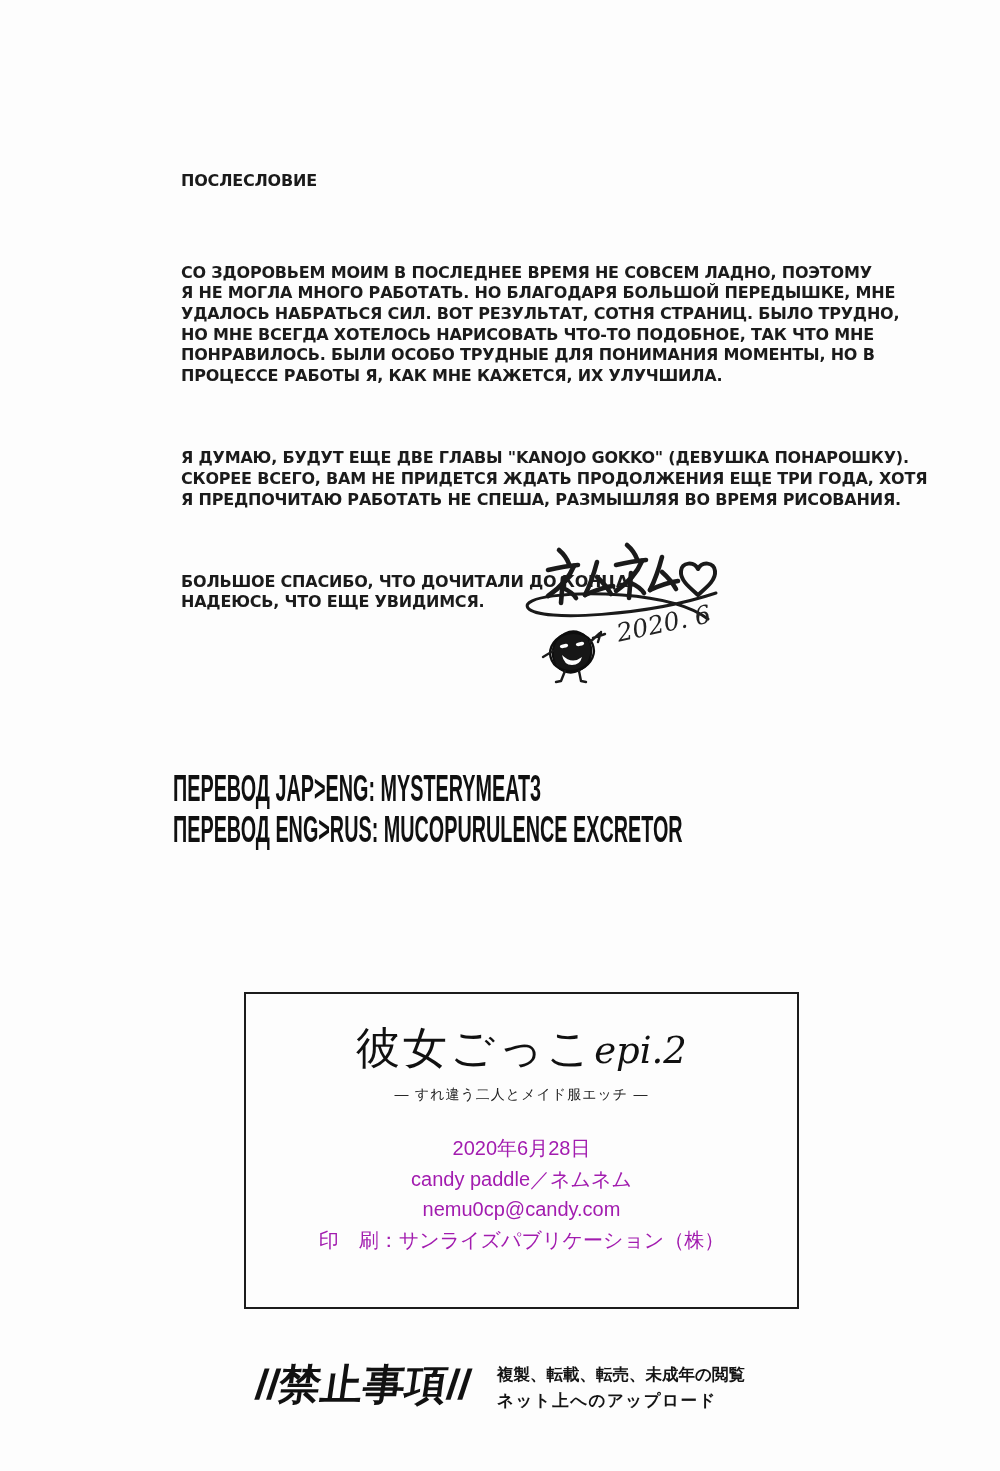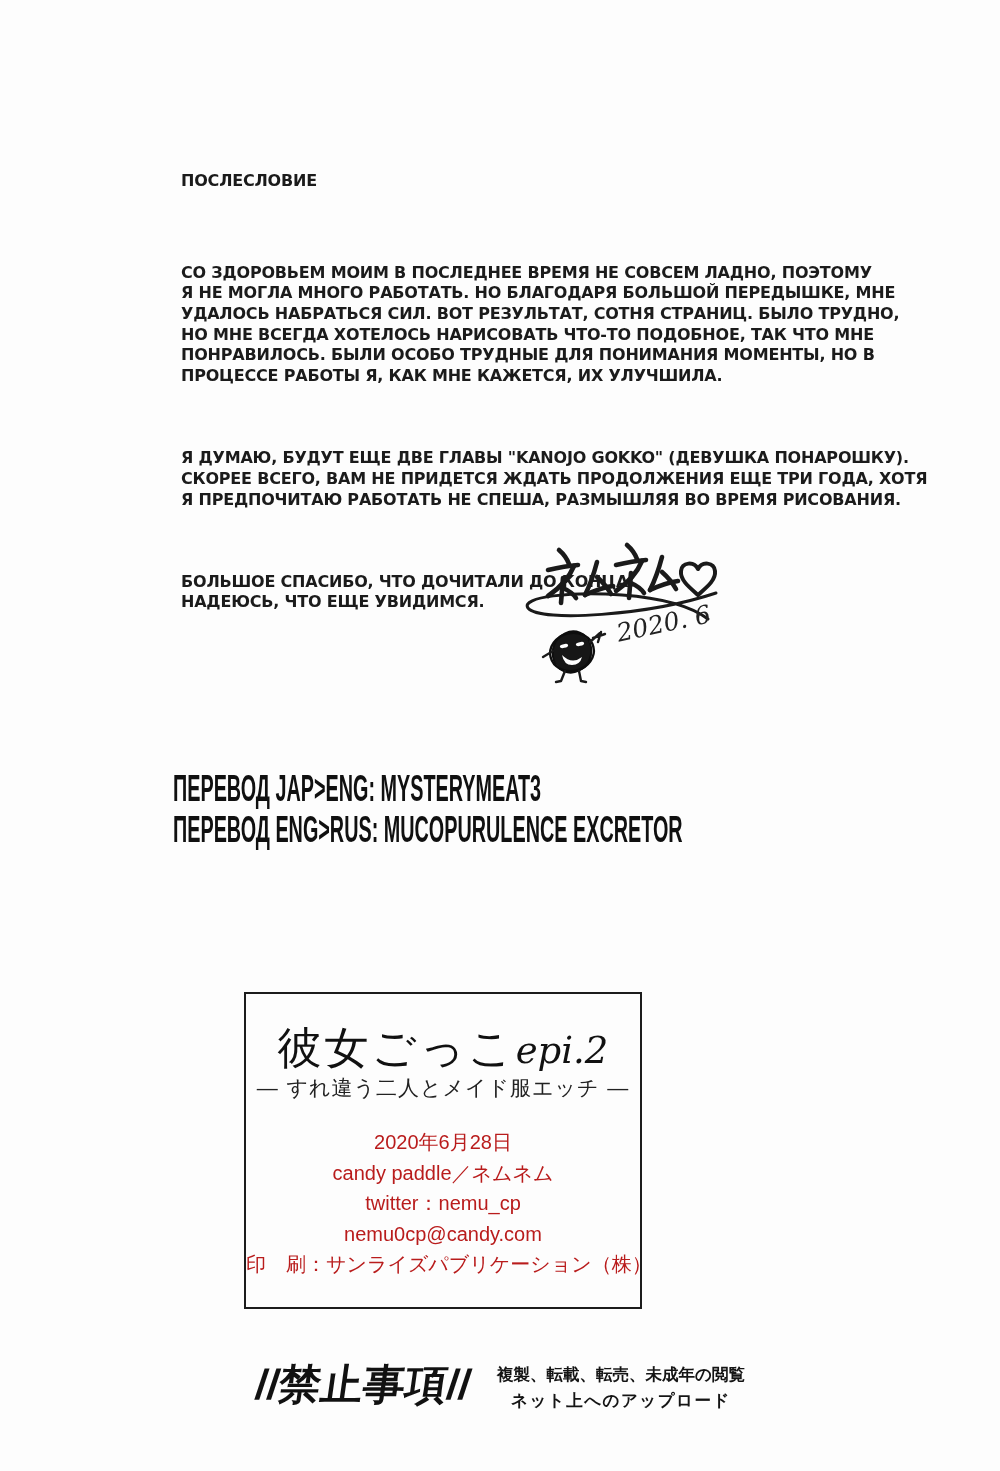--- a/index.html
+++ b/index.html
@@ -48,50 +48,51 @@
     font-size:36px; line-height:41px;
     white-space:pre;
     transform:scaleX(0.55);
     transform-origin:0 50%;
     color:#101010;
   }
 
   
   .colophon-box {
     position:absolute; left:244px; top:992px;
-    width:398px; height:317px;
+    width:555px; height:317px;
     border:2px solid #1c1c1c;
     text-align:center;
     box-sizing:border-box;
   }
   .c-title {
     margin-top:30px;
     font-family:"DejaVu Serif", serif;
     font-size:44px; line-height:48px;
     letter-spacing:3px;
     color:#111;
     white-space:pre;
   }
   .c-title .suffix {
     font-style:italic;
     font-size:37px;
     letter-spacing:0;
   }
   .c-subtitle {
+    margin-top:6px;
     font-family:"DejaVu Serif", serif;
-    font-size:21px; line-height:26px;
+    font-size:14px; line-height:26px;
     letter-spacing:1px;
     color:#222;
     white-space:pre;
   }
   .c-info {
     margin-top:26px;
     font-family:"Liberation Sans", sans-serif;
     font-size:20px; line-height:30.5px;
-    color:#b91c1c;
+    color:#a21caf;
   }
   .c-info div { white-space:pre; }
 
   
   .prohibition-title {
     position:absolute; left:256px; top:1360px;
     font-family:"Liberation Sans", sans-serif;
     font-weight:bold;
     font-size:42px; line-height:50px;
     transform:skewX(-8deg);
@@ -99,21 +100,21 @@
     white-space:pre;
   }
   .prohibition-lines {
     position:absolute; left:497px; top:1362px;
     font-family:"Liberation Sans", sans-serif;
     font-weight:bold;
     font-size:16.5px; line-height:24px;
     color:#141414;
   }
   .prohibition-lines .l2 { letter-spacing:1.5px; margin-top:2px; }
-  .prohibition-lines div { white-space:pre;text-align:center; }
+  .prohibition-lines div { white-space:pre; }
 </style>
 </head>
 <body>
 
 <div class="page">
 
   <div class="afterword">
     <div class="heading">ПОСЛЕСЛОВИЕ</div>
     <p>СО ЗДОРОВЬЕМ МОИМ В ПОСЛЕДНЕЕ ВРЕМЯ НЕ СОВСЕМ ЛАДНО, ПОЭТОМУ
 Я НЕ МОГЛА МНОГО РАБОТАТЬ. НО БЛАГОДАРЯ БОЛЬШОЙ ПЕРЕДЫШКЕ, МНЕ
@@ -187,21 +188,20 @@
     <div class="line">ПЕРЕВОД JAP&gt;ENG: MYSTERYMEAT3</div>
     <div class="line">ПЕРЕВОД ENG&gt;RUS: MUCOPURULENCE EXCRETOR</div>
   </div>
 
   <div class="colophon-box">
     <div class="c-title"><span>彼女ごっこ</span><span class="suffix">epi.2</span></div>
     <div class="c-subtitle">― すれ違う二人とメイド服エッチ ―</div>
     <div class="c-info">
       <div>2020年6月28日</div>
       <div>candy paddle／ネムネム</div>
-      <div>twitter：nemu_cp</div>
       <div>nemu0cp@candy.com</div>
       <div>印　刷：サンライズパブリケーション（株）</div>
     </div>
   </div>
 
   <div class="prohibition-title">//禁止事項//</div>
   <div class="prohibition-lines">
     <div class="l1">複製、転載、転売、未成年の閲覧</div>
     <div class="l2">ネット上へのアップロード</div>
   </div>

